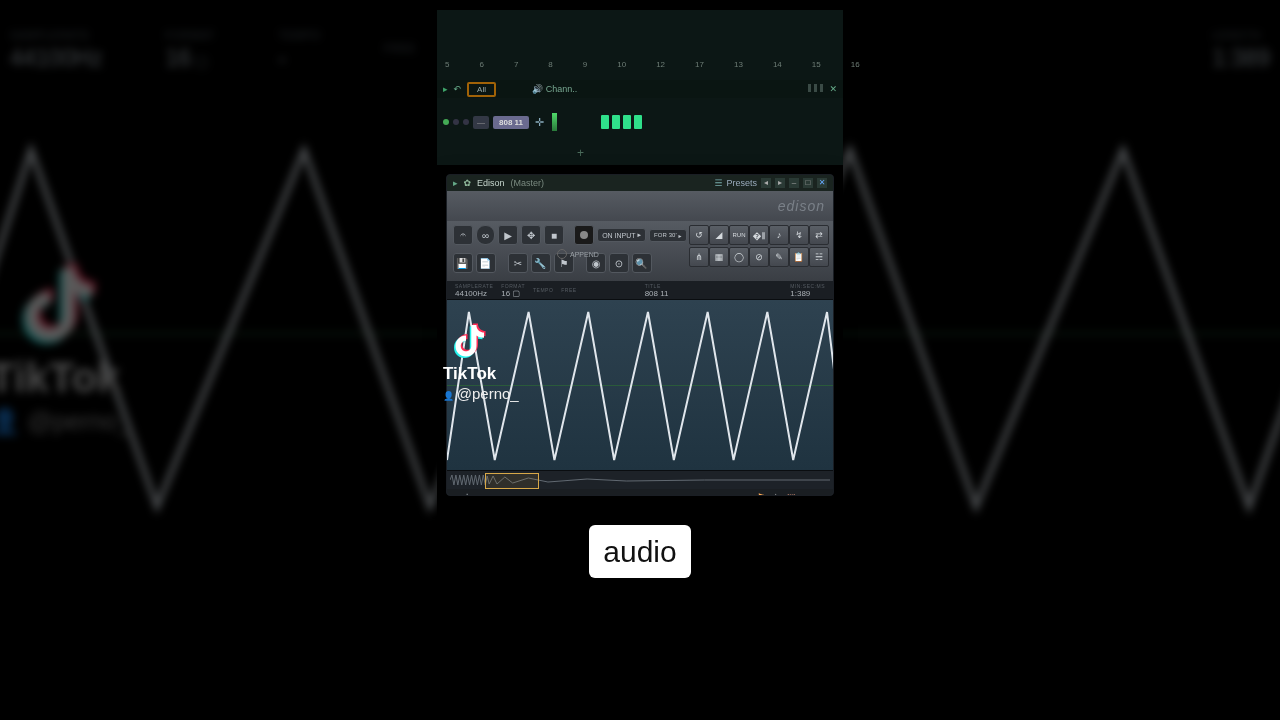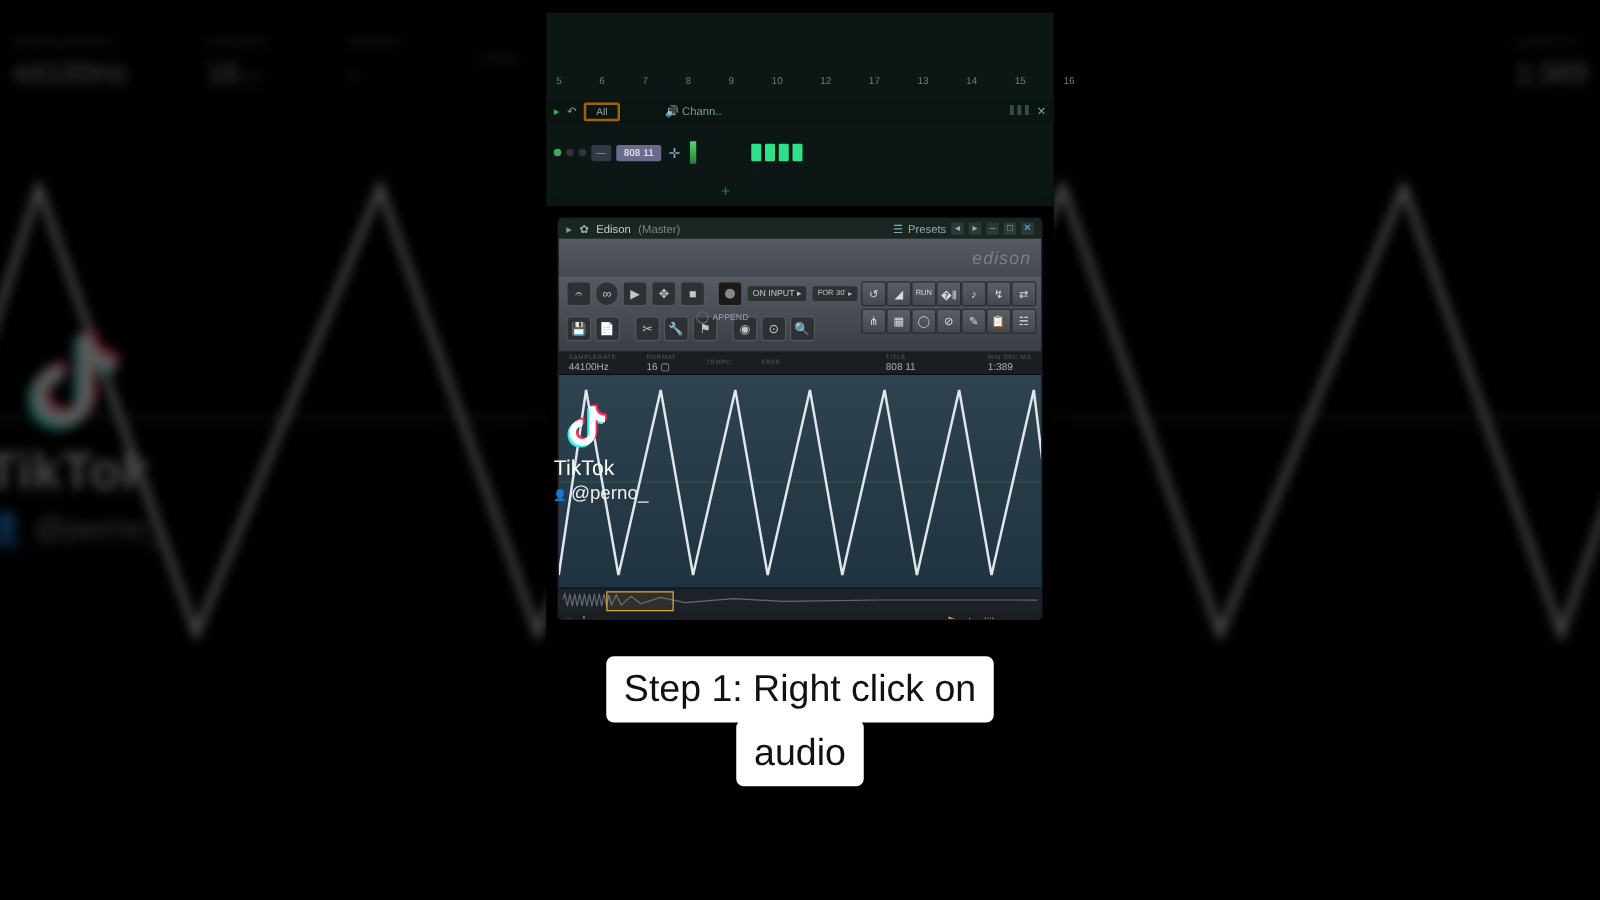--- a/index.html
+++ b/index.html
@@ -55,21 +55,21 @@
   .tbtn.rec{background:#1a1a1a}
   .tbtn.rec::after{content:"";width:8px;height:8px;border-radius:50%;background:#888}
   .oninput{background:#2d3136;border:1px solid #53585f;border-radius:3px;color:#c0c6cc;font-size:7px;padding:2px 4px;display:flex;align-items:center;gap:2px}
   .tool-left{display:flex;flex-direction:column;gap:4px}
   .tool-row{display:flex;gap:3px;align-items:center}
   .tool-right{position:absolute;right:6px;top:4px;display:grid;grid-template-columns:repeat(7,18px);gap:2px}
   .gbtn{width:18px;height:18px;background:linear-gradient(#5a5f66,#44484f);border:1px solid #2a2d32;border-radius:2px;color:#d5dade;font-size:9px;display:flex;align-items:center;justify-content:center;cursor:pointer}
   .append{position:absolute;left:110px;top:28px;font-size:7px;color:#9aa0a6;display:flex;align-items:center;gap:3px}
   .append::before{content:"";width:8px;height:8px;border:1px solid #666;border-radius:50%}
 
-  .ed-info{height:18px;background:#1a1e23;display:flex;align-items:center;padding:0 8px;font-size:7px;color:#7a828a;gap:24px}
+  .ed-info{height:18px;background:#1a1e23;display:flex;align-items:center;padding:0 8px;font-size:7px;color:#7a828a;gap:8px}
   .ed-info .grp{display:flex;flex-direction:column;line-height:7px}
   .ed-info .grp .l{font-size:5px;color:#555b62;letter-spacing:0.5px}
   .ed-info .grp .v{font-size:8px;color:#aab0b6}
   .ed-info .title{margin-left:60px}
   .ed-info .len{margin-left:auto}
 
   .ed-wave{height:170px;background:linear-gradient(#2e4250,#1f3340);position:relative;border-top:1px solid #0a0d10;border-bottom:1px solid #0a0d10}
   .ed-wave .mid{position:absolute;top:50%;left:0;right:0;height:1px;background:#2a5a3a}
   .ed-wave svg{position:absolute;inset:0;width:100%;height:100%}
 
@@ -82,21 +82,21 @@
   .ed-foot .sp{flex:1}
   .ed-foot .i{width:10px;height:10px;font-size:9px;color:#a8b;cursor:pointer}
   .ed-foot .i.g{color:#5c5}
   .ed-foot .i.o{color:#fa5}
   .ed-foot .i.y{color:#fd4}
   .ed-foot .i.b{color:#6cf}
 
   
   .wm{position:absolute;left:6px;top:320px;color:#fff;text-align:left;z-index:5}
   .wm .logo{width:36px;height:40px;margin-left:8px}
-  .wm .brand{font-size:17px;font-weight:400}
+  .wm .brand{font-size:17px;font-weight:700}
   .wm .handle{font-size:15px;color:#eee;margin-top:1px}
   .wm .handle::before{content:"👤 ";font-size:9px}
 
   
   .caption{position:absolute;left:437px;width:406px;top:525px;display:flex;flex-direction:column;align-items:center;font-size:30px;font-weight:500;color:#111;line-height:1.5}
   .caption span{background:#fff;padding:4px 14px;border-radius:6px;margin-bottom:-2px}
 
   .tk-logo path.body{fill:#fff}
   .tk-logo path.cyan{fill:#25f4ee}
   .tk-logo path.red{fill:#fe2c55}
@@ -301,15 +301,14 @@
       <path class="cyan" d="M34 6c1 5 5 8 10 8v7c-4 0-8-1-10-3v14c0 8-6 14-14 14S6 40 6 32s6-14 14-14v7c-4 0-7 3-7 7s3 7 7 7 7-3 7-7V4h7z" transform="translate(-2,2)"></path>
       <path class="red" d="M34 6c1 5 5 8 10 8v7c-4 0-8-1-10-3v14c0 8-6 14-14 14S6 40 6 32s6-14 14-14v7c-4 0-7 3-7 7s3 7 7 7 7-3 7-7V4h7z" transform="translate(2,-2)"></path>
       <path class="body" d="M34 6c1 5 5 8 10 8v7c-4 0-8-1-10-3v14c0 8-6 14-14 14S6 40 6 32s6-14 14-14v7c-4 0-7 3-7 7s3 7 7 7 7-3 7-7V4h7z"></path>
     </svg>
     <div class="brand">TikTok</div>
     <div class="handle">@perno_</div>
   </div>
 </div>
 
 <div class="caption">
-  <span>Step 1: Right click on</span>
   <span>audio</span>
 </div>
 
 </body></html>

